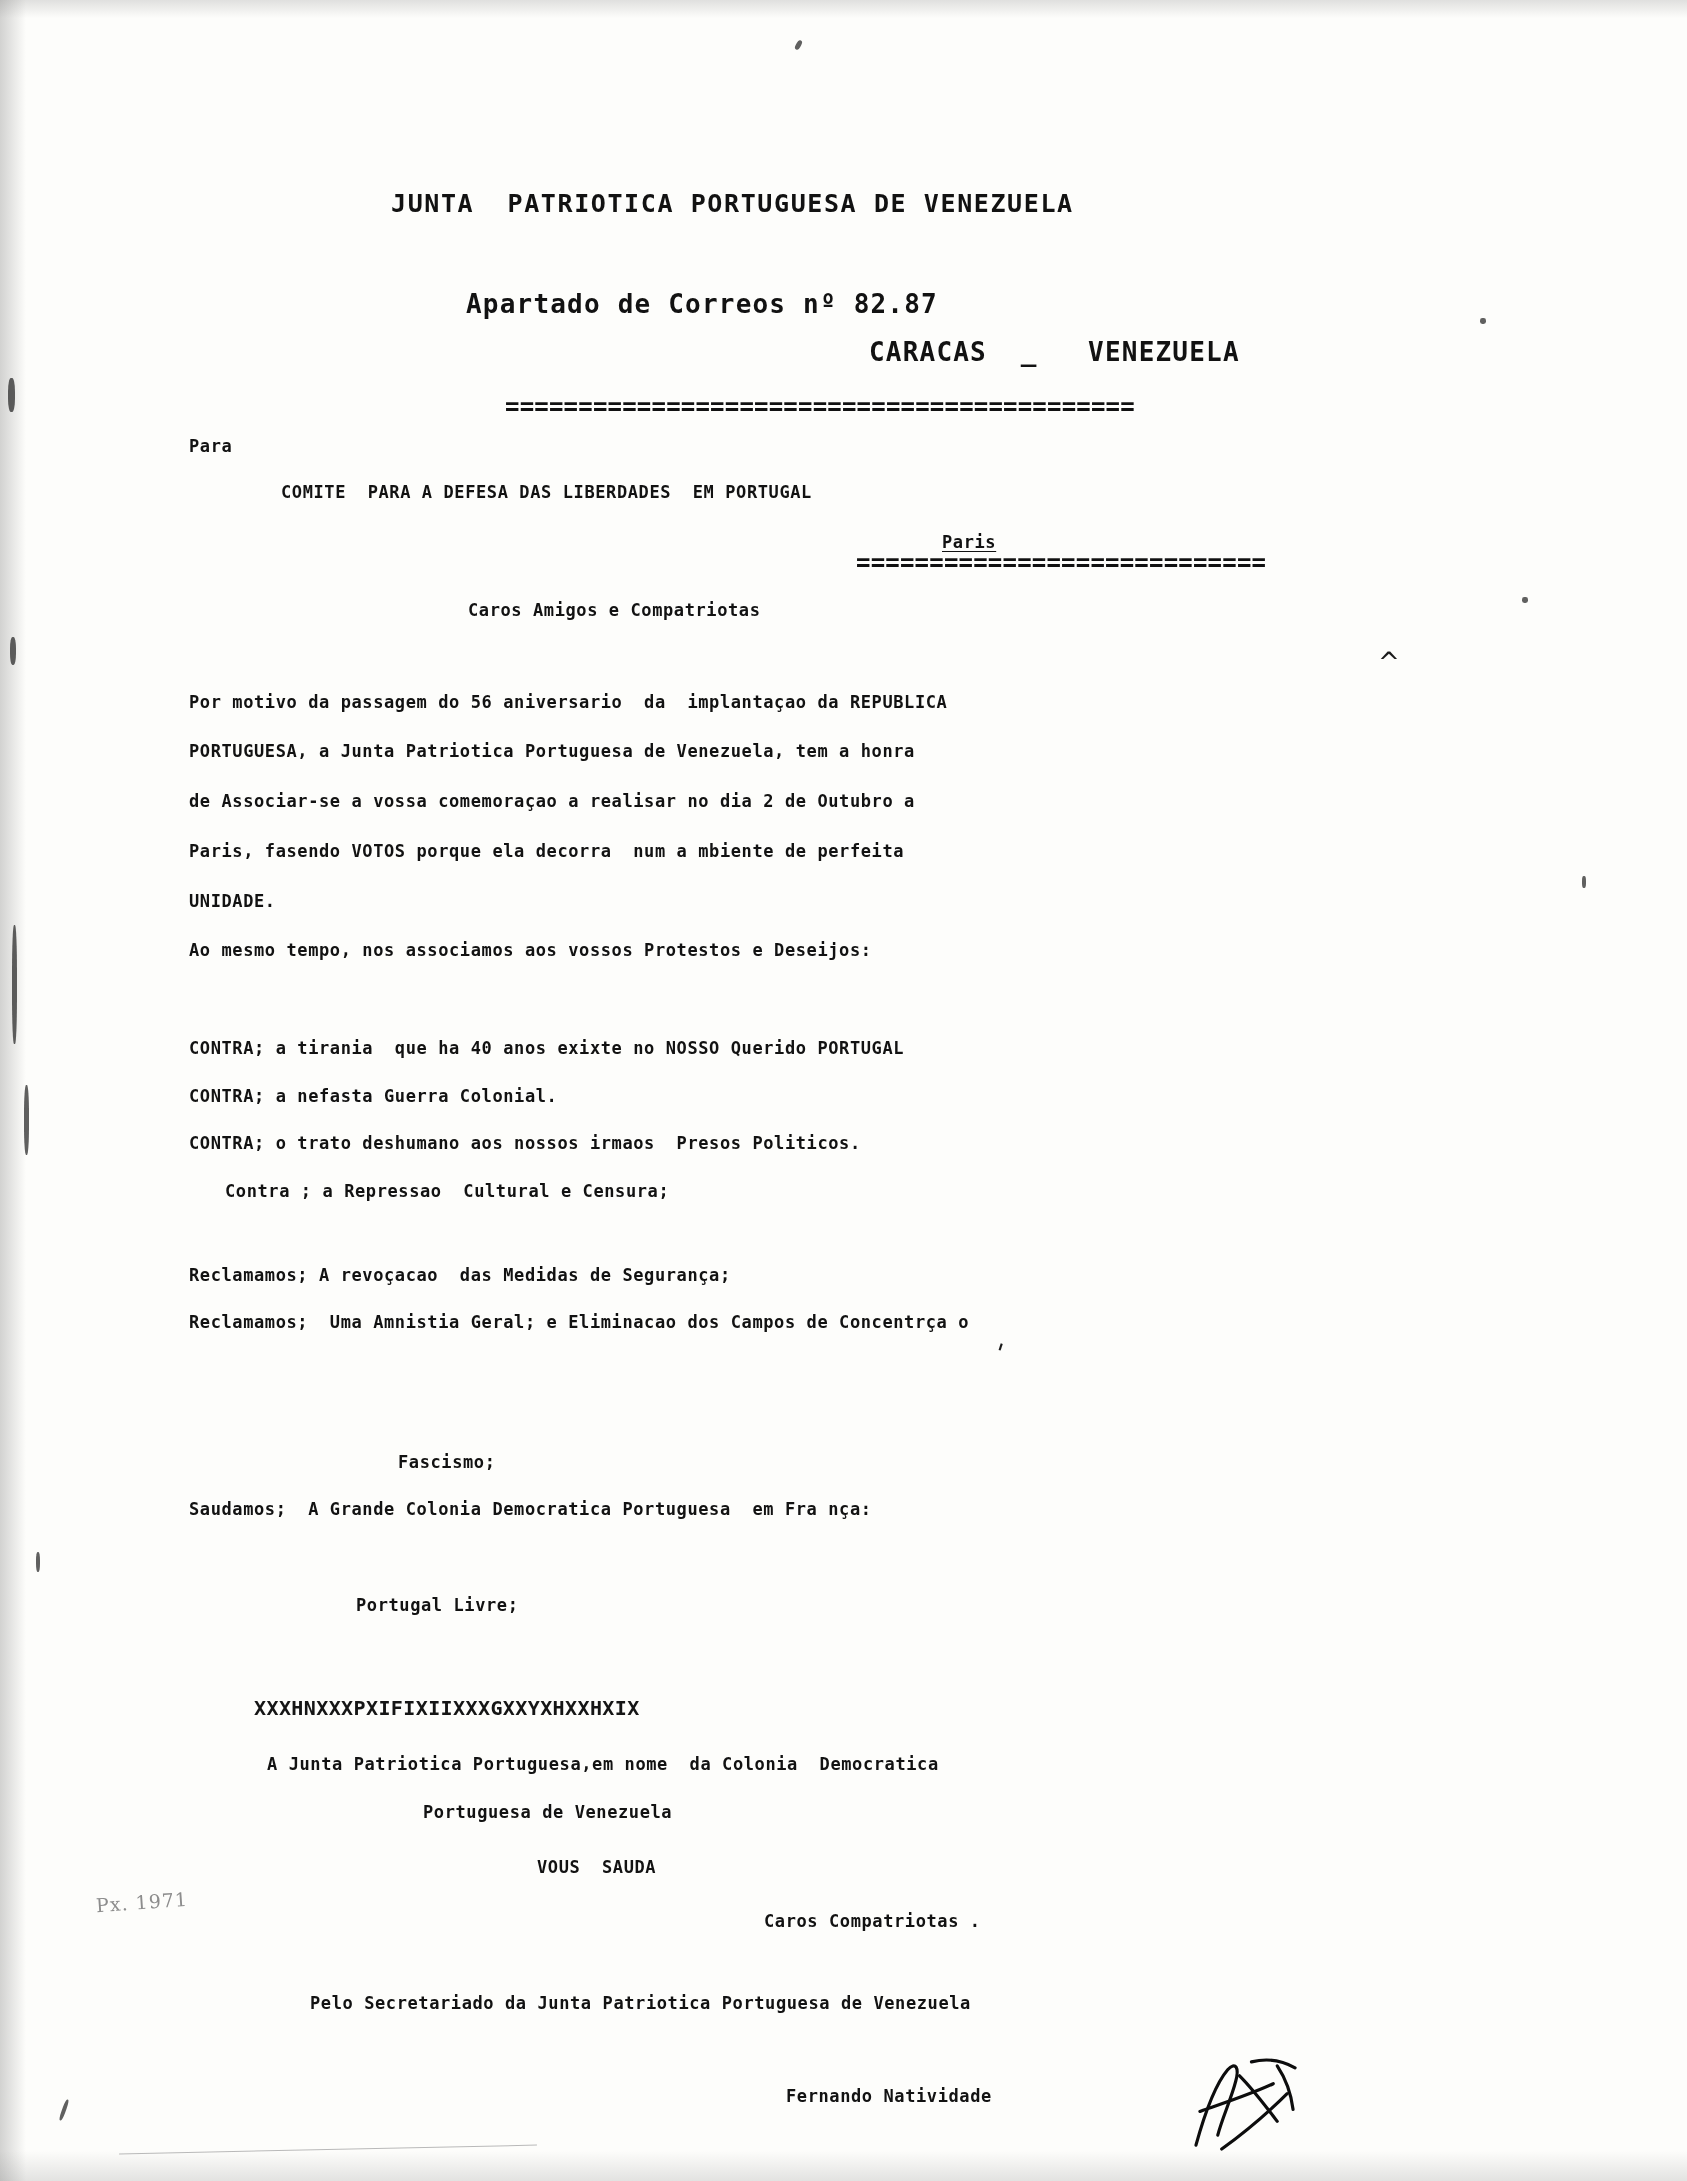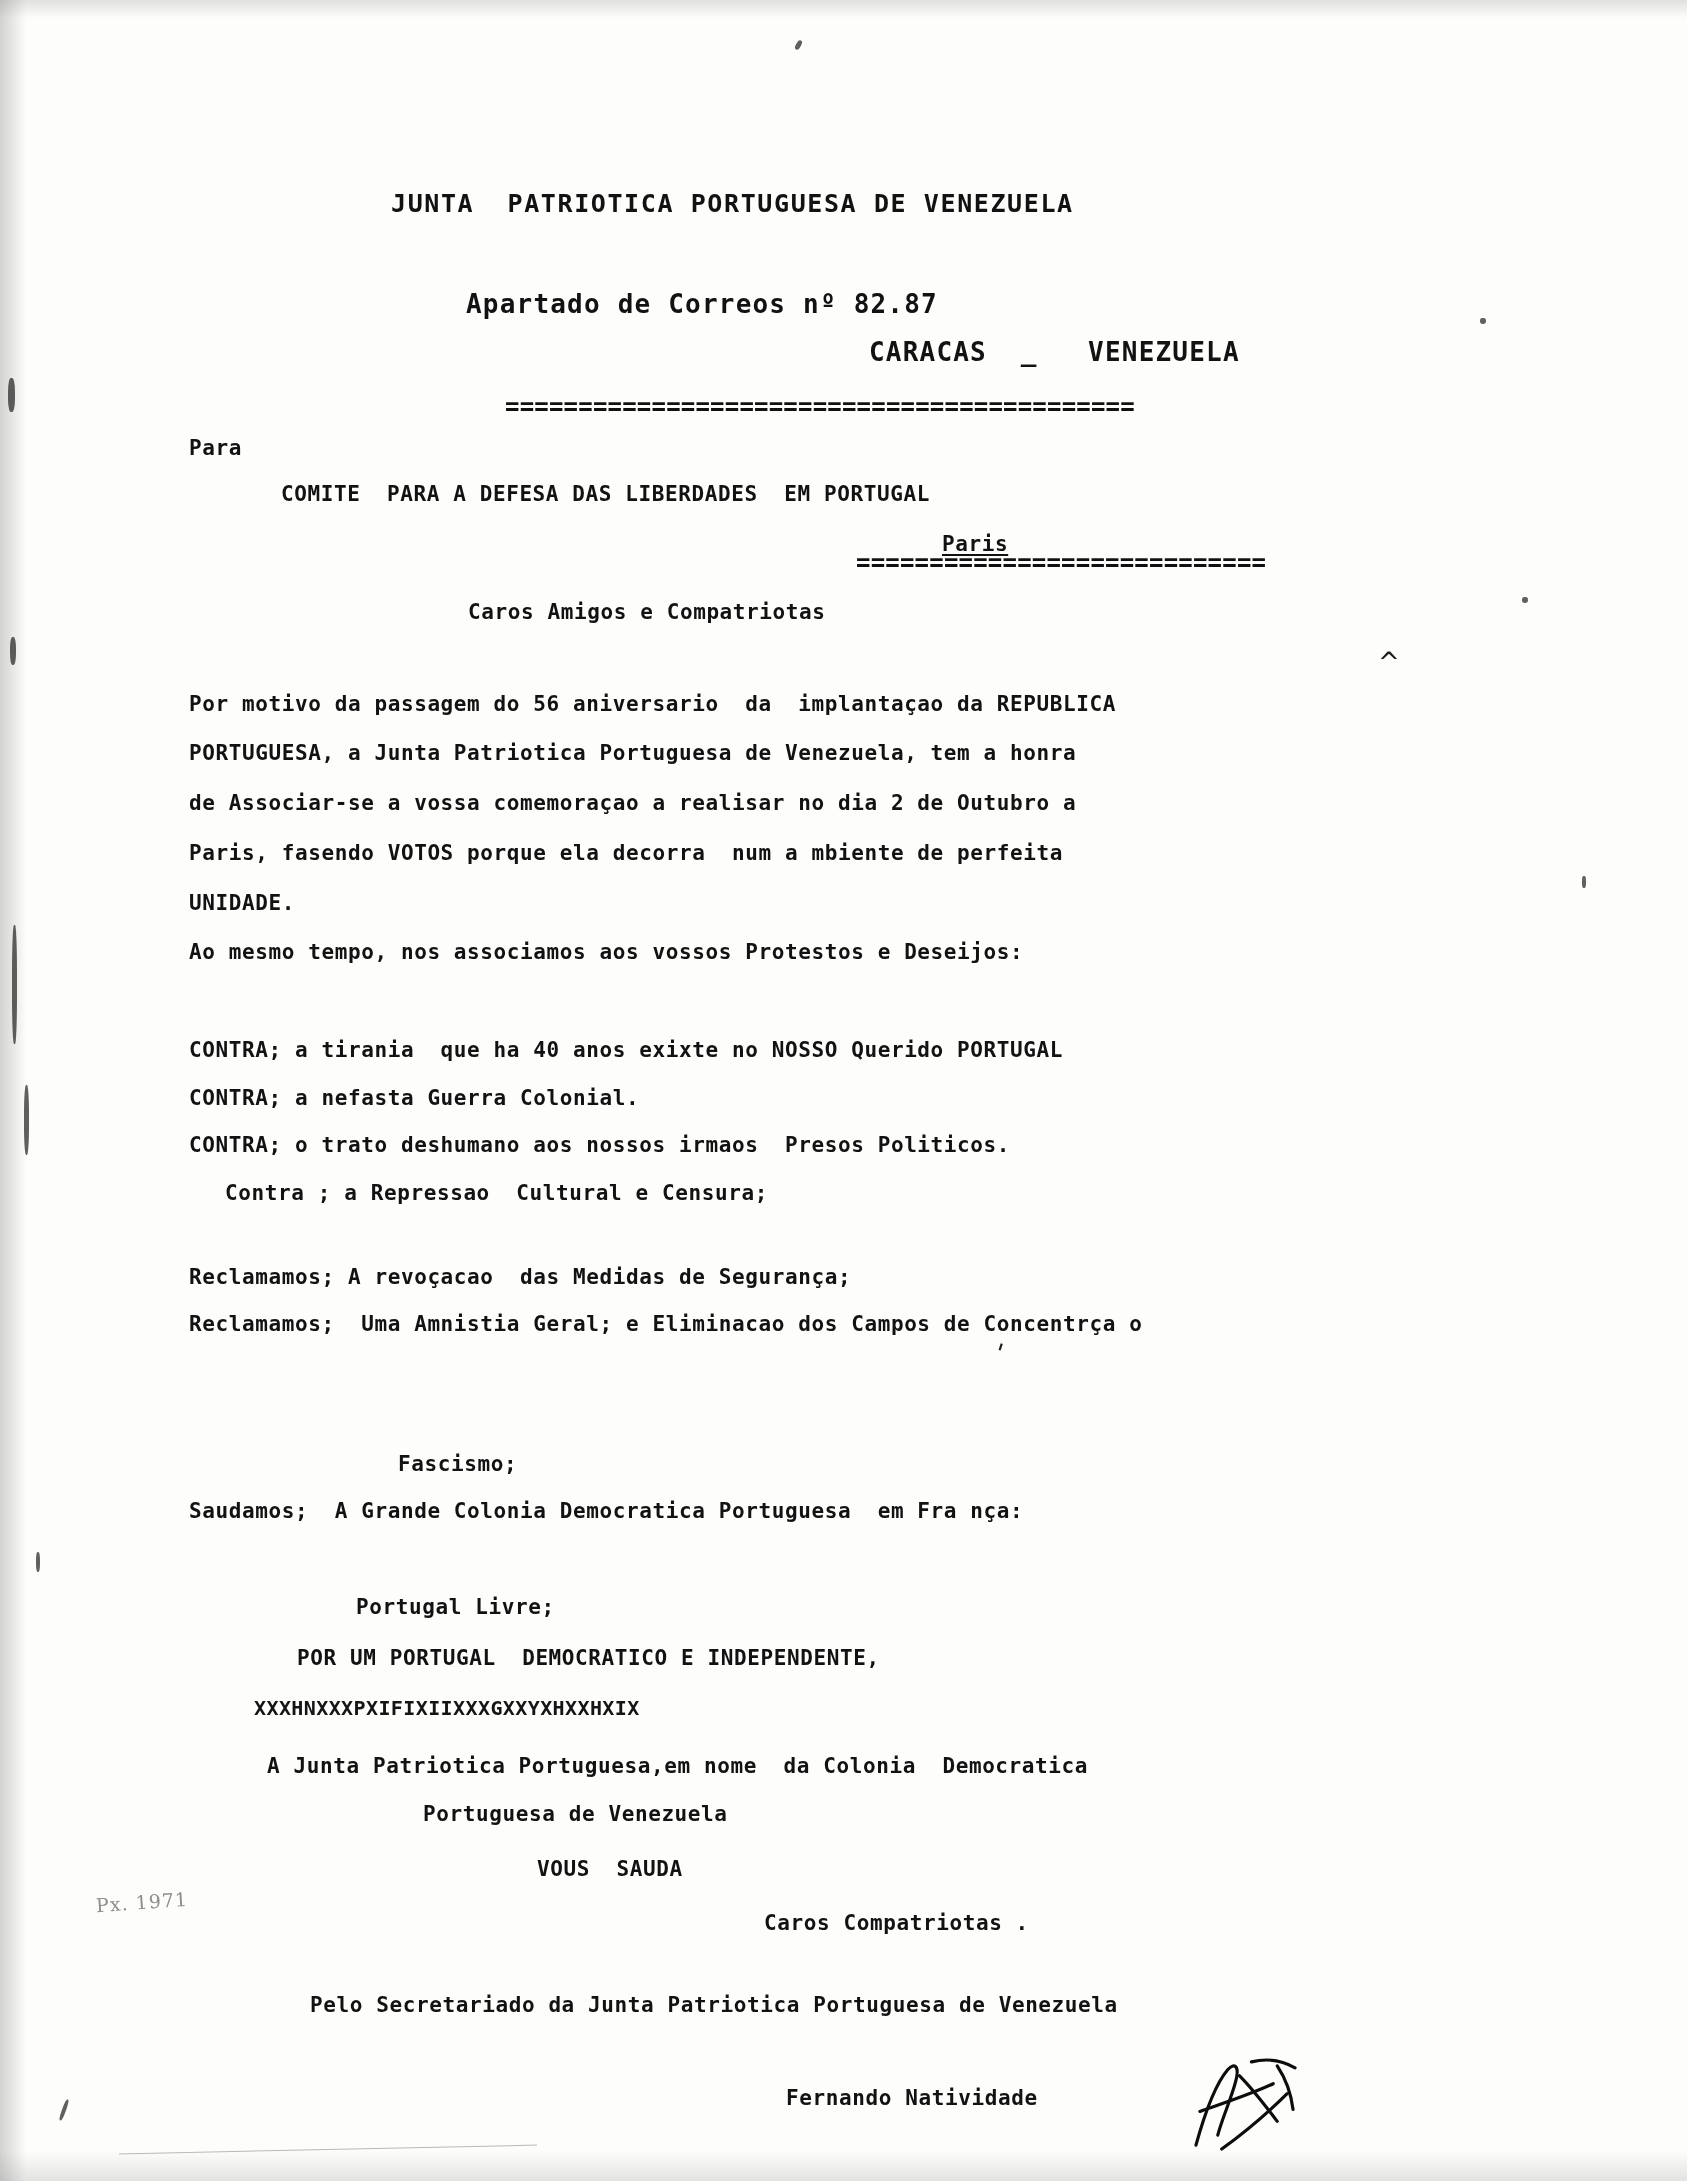--- a/index.html
+++ b/index.html
@@ -59,21 +59,21 @@
     left: 0; top: 0;
     width: 1688px;
     height: 1628px;
   }
 
   .tx {
     position: absolute;
     white-space: pre;
     color: #121212;
     font-family: "DejaVu Sans Mono", monospace;
-    font-size: 21px;
+    font-size: 17px;
     letter-spacing: 0.6px;
     line-height: 1.0;
   }
 
   .bold { font-weight: bold; }
 
   
   .l-title { font-size: 25px; letter-spacing: 1.6px; }
   .l-addr  { font-size: 26px; letter-spacing: 1.2px; }
 
@@ -186,21 +186,20 @@
     <div class="tx bold" style="left:189px; top:1183px;margin-left:36px;">Contra ; a Repressao  Cultural e Censura;</div>
 
     <div class="tx bold" style="left:189px; top:1267px;">Reclamamos; A revoçacao  das Medidas de Segurança;</div>
     <div class="tx bold" style="left:189px; top:1314px;">Reclamamos;  Uma Amnistia Geral; e Eliminacao dos Campos de Concentrça o</div>
     <div class="accent" style="left:995px; top:1338px; transform:rotate(18deg);">'</div>
 
     <div class="tx bold" style="left:398px; top:1454px;">Fascismo;</div>
     <div class="tx bold" style="left:189px; top:1501px;">Saudamos;  A Grande Colonia Democratica Portuguesa  em Fra nça:</div>
     <div class="tx bold" style="left:356px; top:1597px;">Portugal Livre;</div>
 
-    <div class="tx bold" style="left:297px; top:1648px;">POR UM PORTUGAL  DEMOCRATICO E INDEPENDENTE,</div>
 
     <div class="strikeline" style="left:254px; top:1696px;">XXXHNXXXPXIFIXIIXXXGXXYXHXXHXIX</div>
 
     <div class="tx bold" style="left:267px; top:1756px;">A Junta Patriotica Portuguesa,em nome  da Colonia  Democratica</div>
     <div class="tx bold" style="left:423px; top:1804px;">Portuguesa de Venezuela</div>
     <div class="tx bold" style="left:537px; top:1859px;">VOUS  SAUDA</div>
     <div class="tx bold" style="left:764px; top:1913px;">Caros Compatriotas .</div>
 
     <div class="tx bold" style="left:310px; top:1995px;">Pelo Secretariado da Junta Patriotica Portuguesa de Venezuela</div>
 

